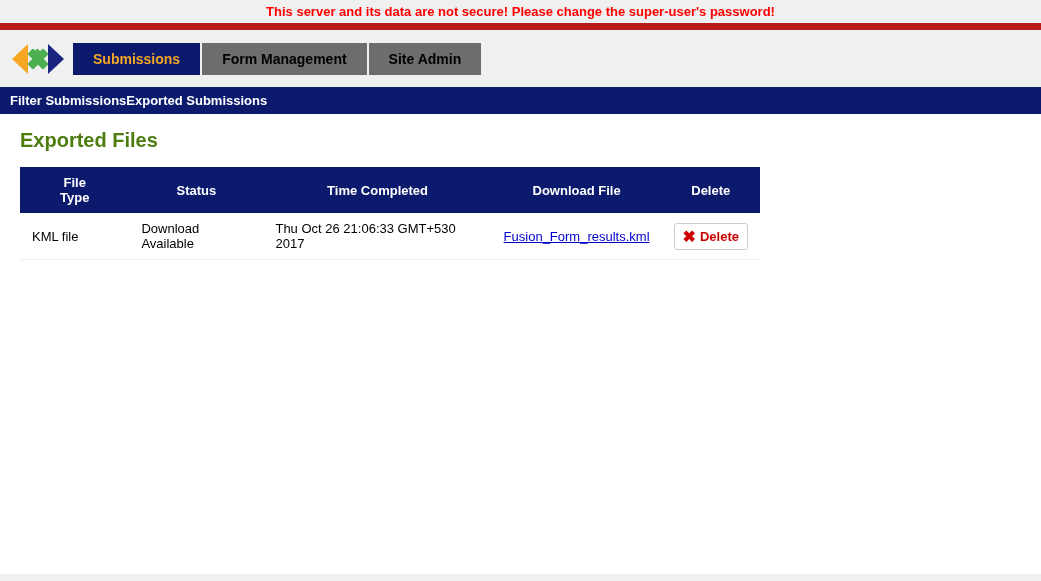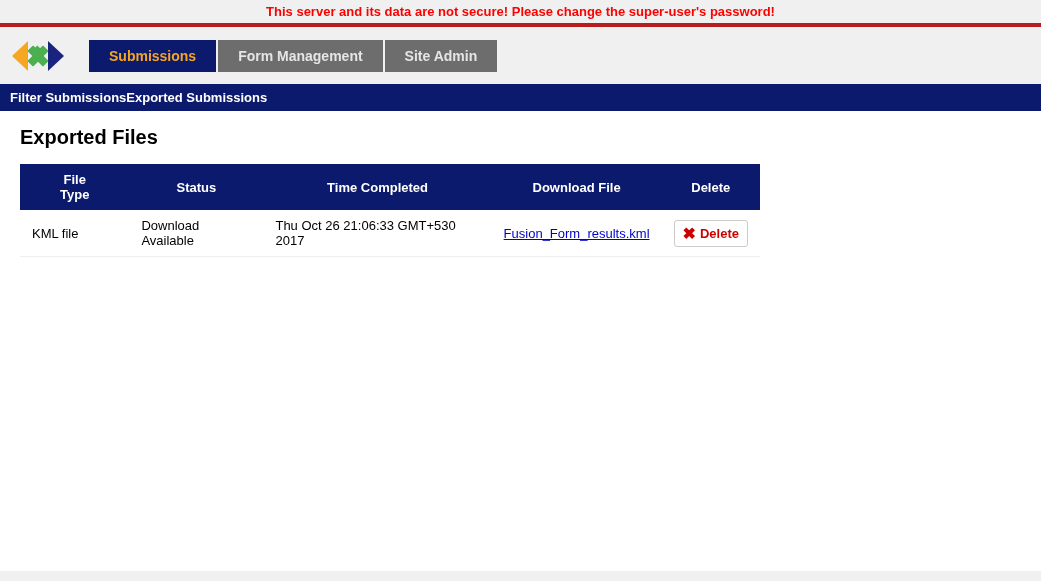--- a/index.html
+++ b/index.html
@@ -3,35 +3,35 @@
   <meta charset="utf-8">
   <style>
     * { margin: 0; padding: 0; box-sizing: border-box; }
     body { font-family: Arial, sans-serif; font-size: 13px; background: #f0f0f0; width: 1041px; }
 
     
     .security-bar {
       background: #f0f0f0;
       text-align: center;
       padding: 4px 0;
-      border-bottom: 4px solid #b91c1c;
+      border-bottom: 7px solid #b91c1c;
     }
     .security-bar span {
       color: red;
       font-weight: bold;
       font-size: 13px;
     }
 
     
     .header {
       background: #f0f0f0;
       display: flex;
       align-items: center;
       padding: 6px 10px;
-      gap: 16px;
+      gap: 0;
     }
 
     .nav-tabs {
       display: flex;
       align-items: flex-end;
       gap: 2px;
     }
 
     .nav-tab {
       padding: 8px 20px;
@@ -43,21 +43,21 @@
       display: inline-block;
     }
 
     .nav-tab-active {
       background: #0c1a6e;
       color: #f5a623;
     }
 
     .nav-tab-inactive {
       background: #6d6d6d;
-      color: #e5e5e5;
+      color: #000000;
     }
 
     
     .sub-nav {
       background: #0c1a6e;
       padding: 6px 10px;
       display: flex;
       align-items: center;
     }
 
@@ -76,21 +76,21 @@
     
     .main-content {
       background: white;
       padding: 15px 20px;
       min-height: 460px;
     }
 
     .page-title {
       font-size: 20px;
       font-weight: bold;
-      color: #000000;
+      color: #4d7c0f;
       margin-bottom: 15px;
     }
 
     
     .data-table {
       width: 740px;
       border-collapse: collapse;
     }
 
     .data-table thead tr {

